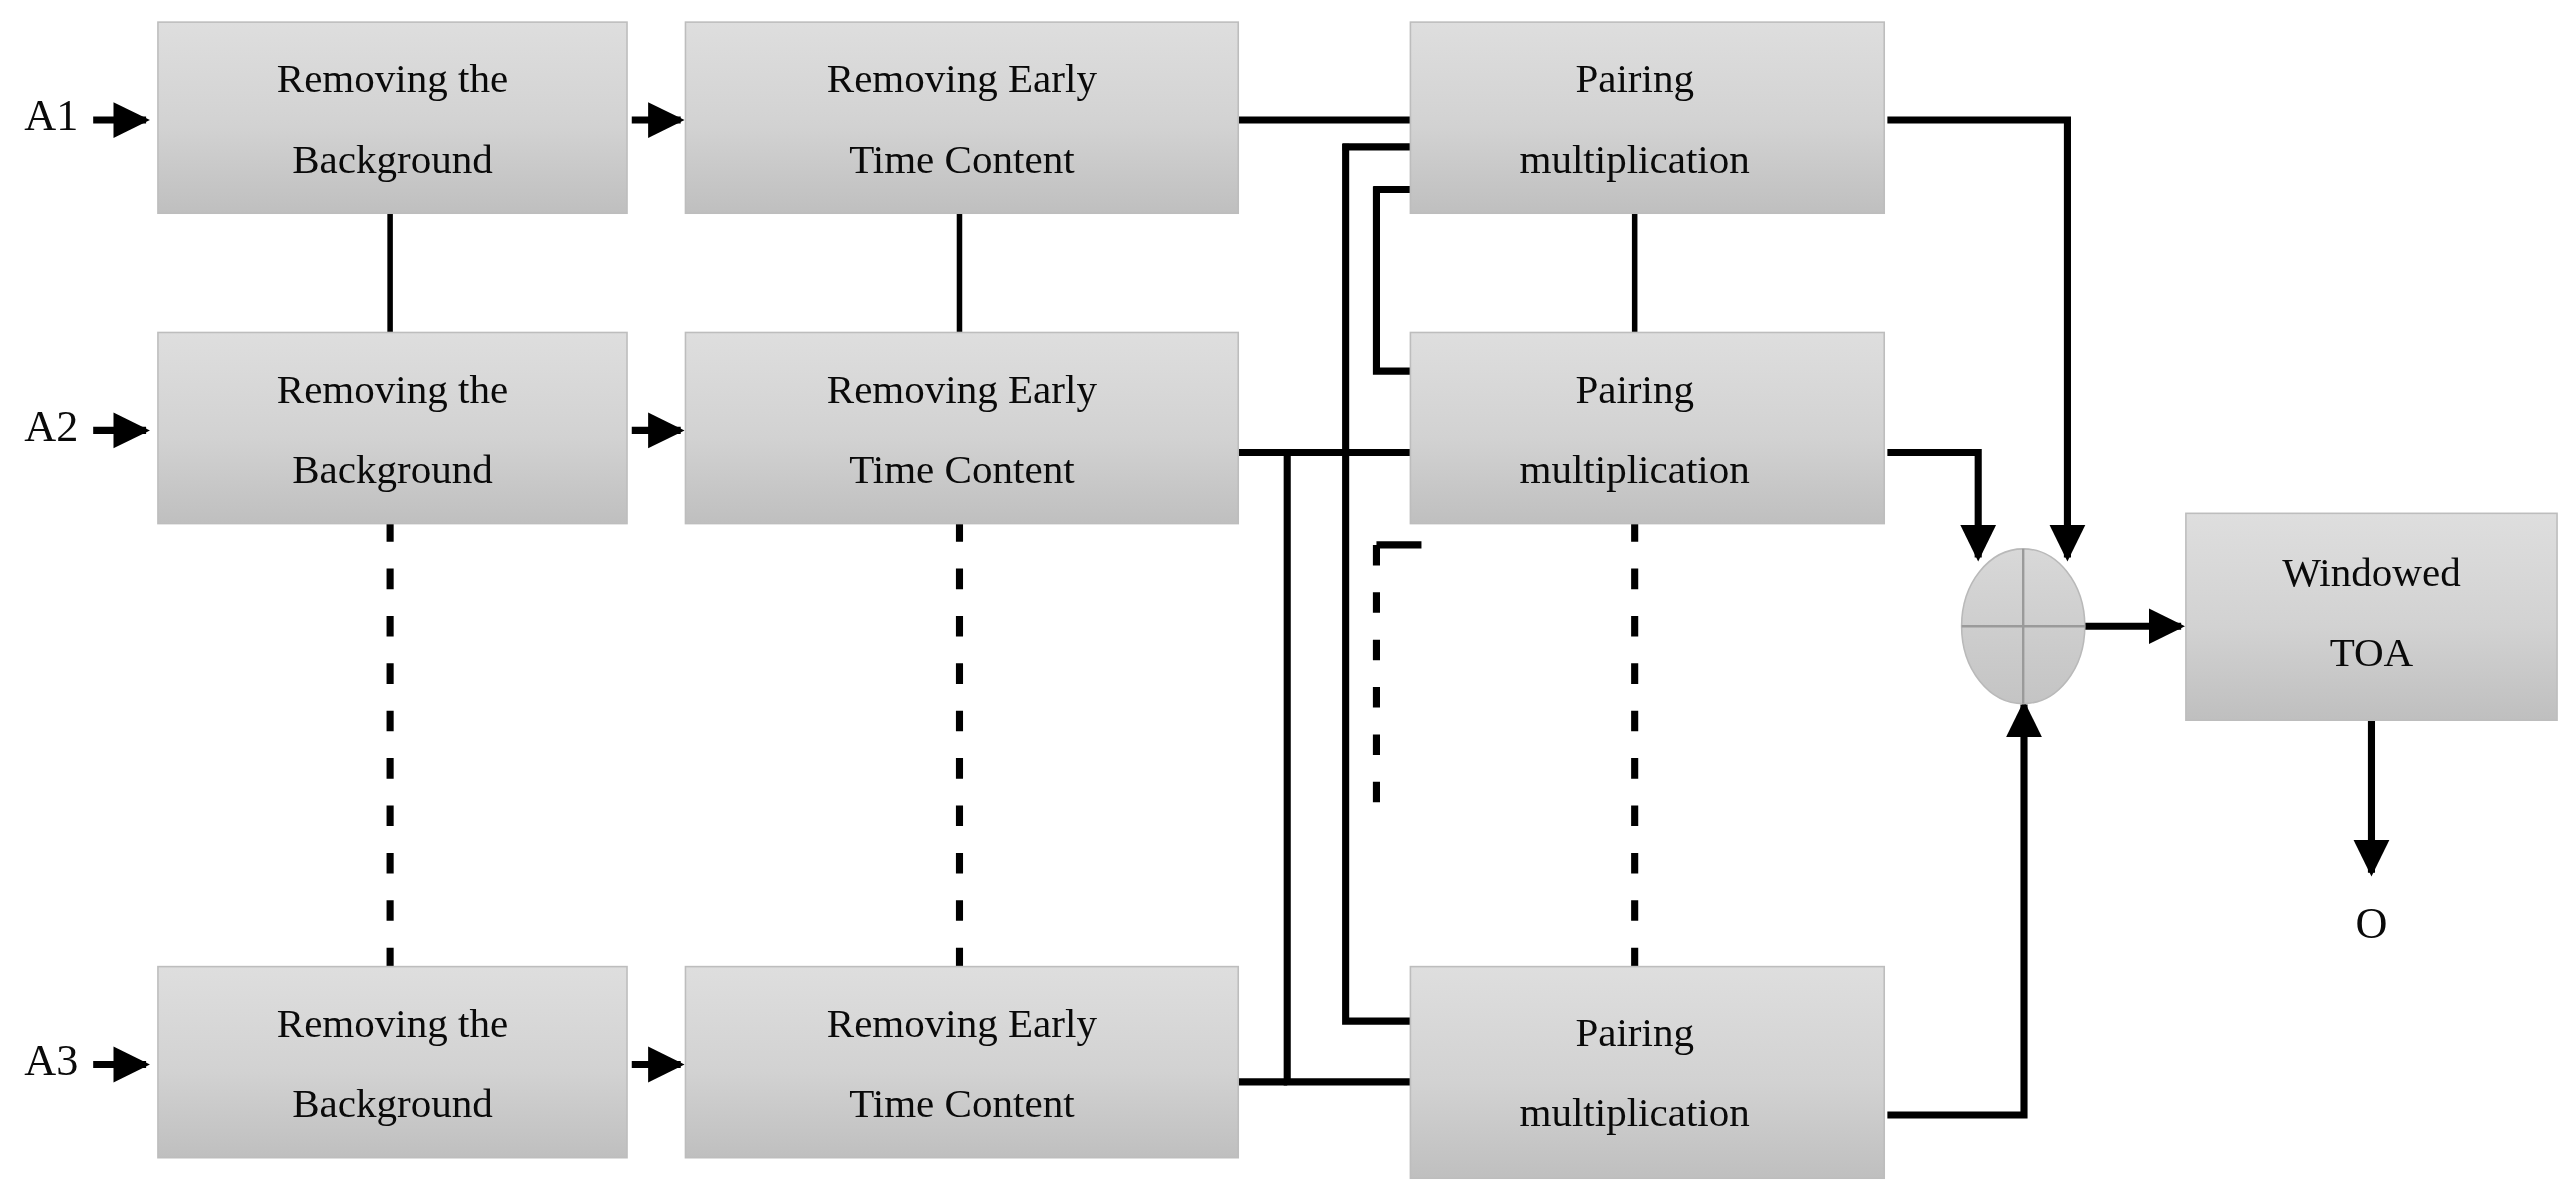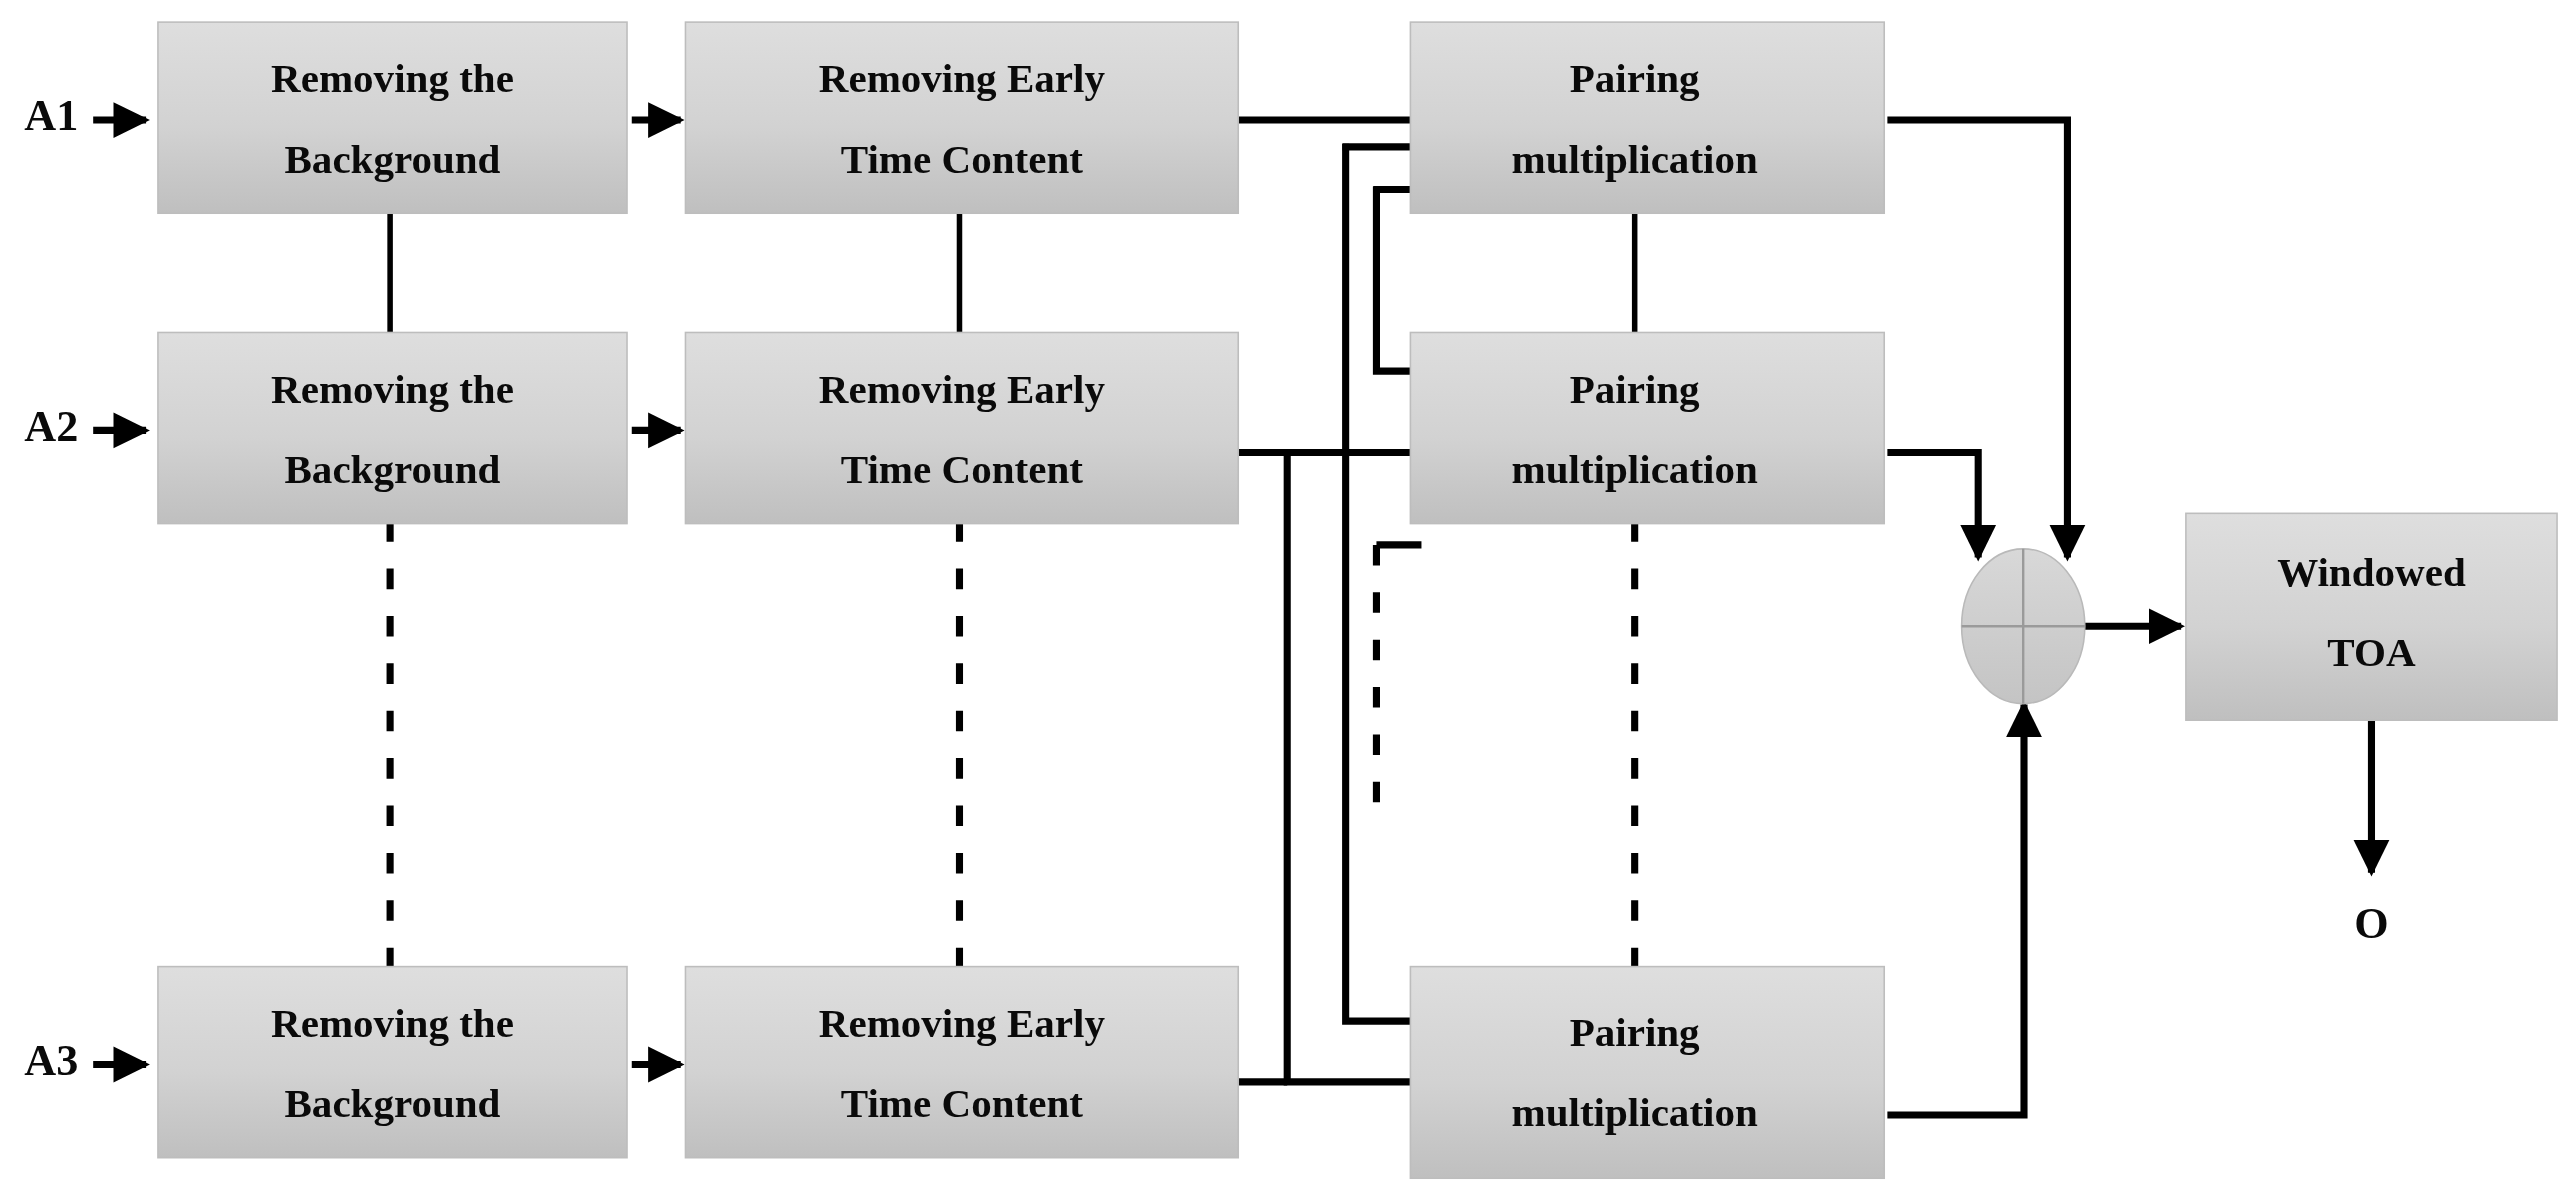--- a/index.html
+++ b/index.html
@@ -1,21 +1,21 @@
 <!DOCTYPE html>
 <html style="font-size:12.6px"><head>
 <meta charset="utf-8">
 <style>
   html,body{margin:0;padding:0;background:#ffffff;}
   body{
     width:2576px;height:1198px;
     font-family:"Liberation Serif","DejaVu Serif",serif;
     overflow:hidden;
   }
-  #diagram-root{position:relative;width:2576px;height:1068px;background:#fff;font-weight:bold;}
+  #diagram-root{position:relative;width:2576px;height:1068px;background:#fff;}
   svg{display:block;}
   .node-label{
     font-family:"Liberation Serif","DejaVu Serif",serif;
     font-size:52px;
     fill:#0a0a0a;
     text-anchor:middle;
     dominant-baseline:middle;
   }
   .io-label{
     font-family:"Liberation Serif","DejaVu Serif",serif;

